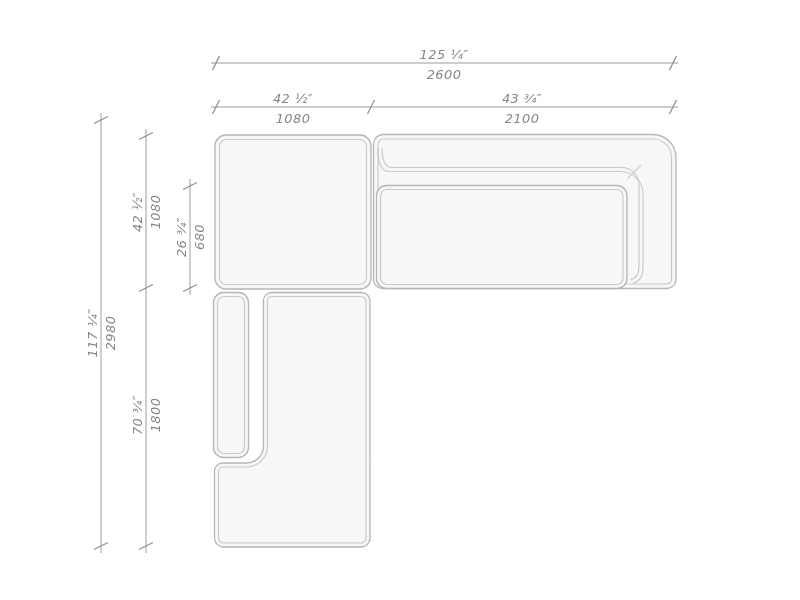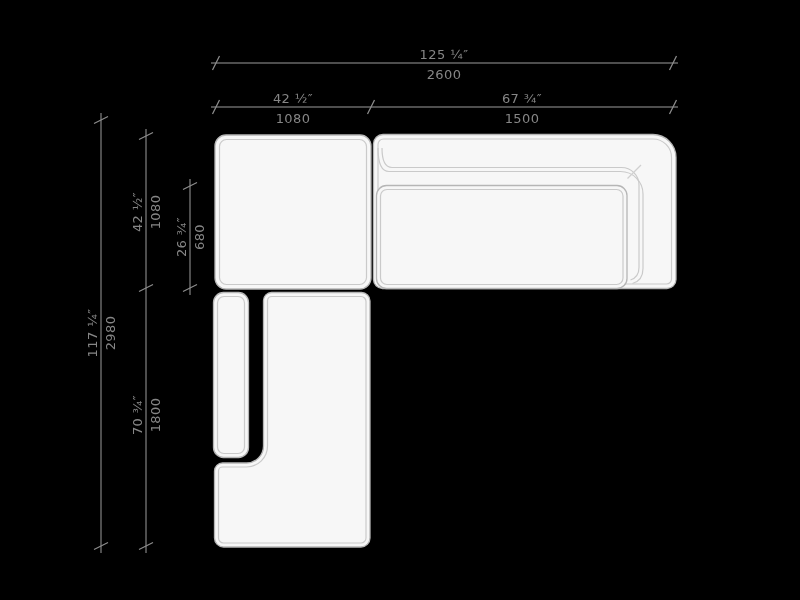--- a/index.html
+++ b/index.html
@@ -1,21 +1,22 @@
 <!DOCTYPE html>
 <html><head>
 <meta charset="utf-8">
 <style>
   html, body { margin: 0; padding: 0; background: #e8e8e8; }
   .canvas {
     position: relative;
     width: 800px; height: 600px;
-    background: #000000;
+    background: #ffffff;
     overflow: hidden;
     font-family: "DejaVu Sans", "Liberation Sans", sans-serif;
+    font-style: italic;
   }
   svg.drawing { position: absolute; left: 0; top: 0; }
   .dim-label {
     position: absolute;
     transform: translate(-50%, -50%);
     font-size: 13px;
     letter-spacing: 0.4px;
     color: #868686;
     white-space: nowrap;
     user-select: none;
@@ -81,22 +82,22 @@
       <line class="tick" x1="183" y1="291.5" x2="197" y2="284.5"></line>
     </g>
   </svg>
 
   <div class="dim-label" style="left:444px; top:54px">125 ¼″</div>
   <div class="dim-label" style="left:444px; top:74px">2600</div>
 
   <div class="dim-label" style="left:293px; top:98px">42 ½″</div>
   <div class="dim-label" style="left:293px; top:118px">1080</div>
 
-  <div class="dim-label" style="left:522px; top:98px">67 ¾″</div>
-  <div class="dim-label" style="left:522px; top:118px">1500</div>
+  <div class="dim-label" style="left:522px; top:98px">43 ¾″</div>
+  <div class="dim-label" style="left:522px; top:118px">2100</div>
 
   <div class="dim-label v" style="left:92px;  top:333px">117 ¼″</div>
   <div class="dim-label v" style="left:110px; top:333px">2980</div>
 
   <div class="dim-label v" style="left:137px; top:212px">42 ½″</div>
   <div class="dim-label v" style="left:155px; top:212px">1080</div>
 
   <div class="dim-label v" style="left:181px; top:237px">26 ¾″</div>
   <div class="dim-label v" style="left:199px; top:237px">680</div>
 

